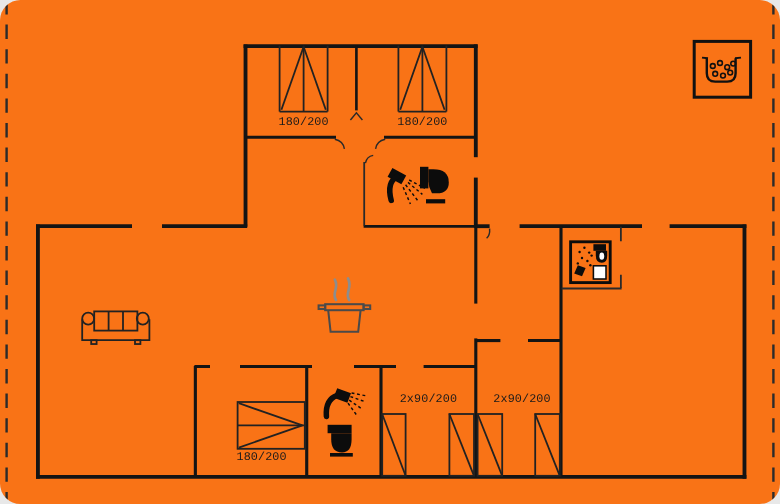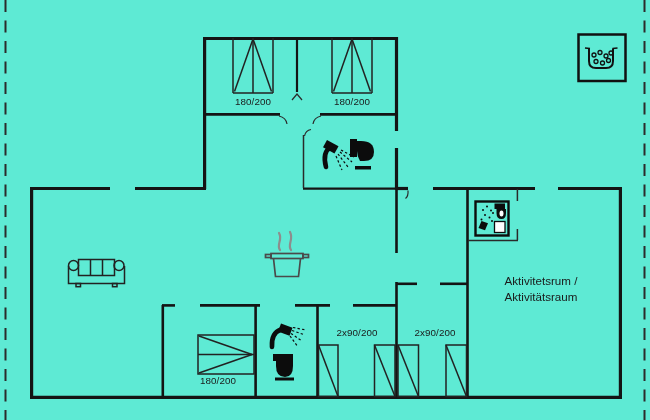--- a/index.html
+++ b/index.html
@@ -1,17 +1,17 @@
 <!DOCTYPE html>
 <html><head>
 <meta charset="utf-8">
 <style>
   html,body{margin:0;padding:0;background:#e8e8e8;}
-  .stage{position:relative;width:650px;height:420px;background:#5eead4;overflow:hidden;
-         font-family:Liberation Sans, sans-serif;}
+  .stage{position:relative;width:650px;height:420px;background:#f97316;overflow:hidden;
+         font-family:Liberation Mono, monospace;border-radius:17px;}
   .stage svg{position:absolute;left:0;top:0;}
   .lbl{position:absolute;transform:translateX(-50%);font-size:9.8px;color:#1a1a1a;
        white-space:nowrap;letter-spacing:0.1px;}
   .room-label{position:absolute;transform:translateX(-50%);font-size:11.6px;color:#1a1a1a;
        text-align:center;line-height:16.2px;white-space:nowrap;}
 </style>
 </head>
 <body>
 
 <div class="stage">
@@ -203,17 +203,13 @@
       </g>
     </g>
   </svg>
 
   <div class="lbl" style="left:253px;top:96px;">180/200</div>
   <div class="lbl" style="left:352px;top:96px;">180/200</div>
   <div class="lbl" style="left:218px;top:375px;">180/200</div>
   <div class="lbl" style="left:357px;top:327px;">2x90/200</div>
   <div class="lbl" style="left:435px;top:327px;">2x90/200</div>
 
-  <div class="room-label" style="left:541px;top:273px;">
-    <div>Aktivitetsrum /</div>
-    <div>Aktivitätsraum</div>
-  </div>
 </div>
 
 </body></html>

